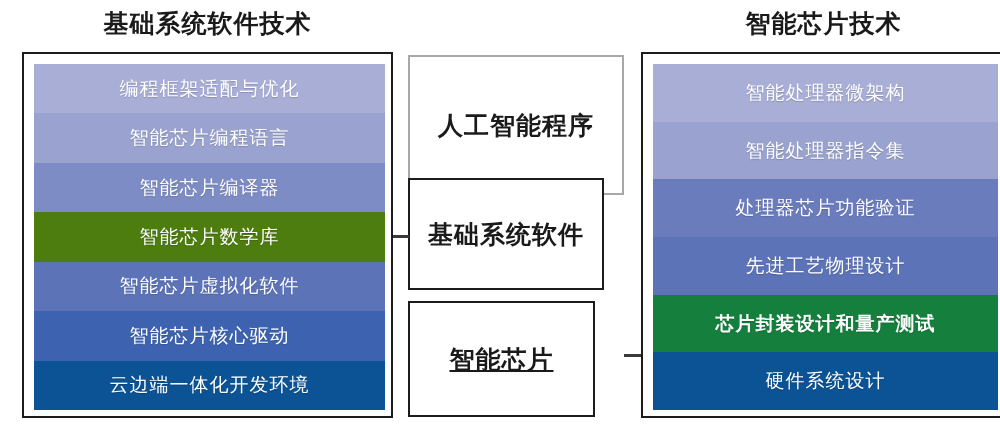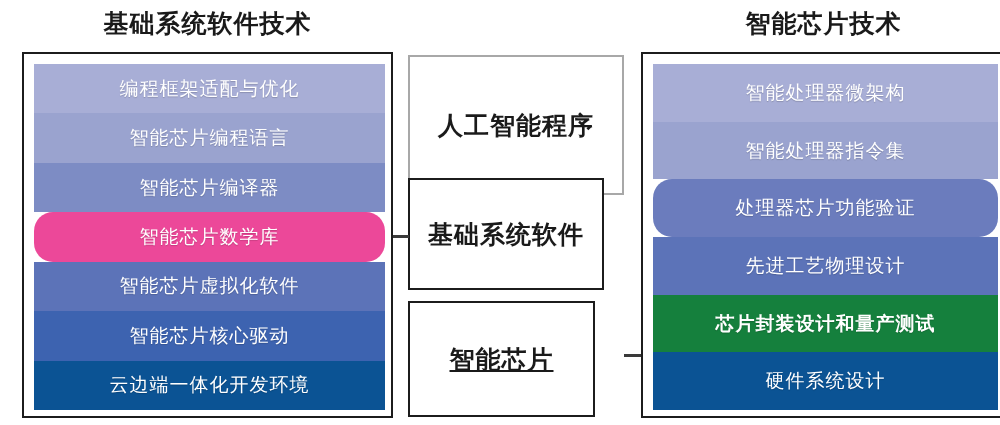--- a/index.html
+++ b/index.html
@@ -103,38 +103,38 @@
 
   <div class="col-title" id="title-left">基础系统软件技术</div>
 
   <div class="col-title" id="title-right">智能芯片技术</div>
 
   <div class="panel" id="panel-left">
     <div class="band-stack" id="stack-left">
       <div class="band" style="background-color: rgb(168, 174, 214);">编程框架适配与优化</div>
       <div class="band" style="background-color: rgb(154, 163, 207);">智能芯片编程语言</div>
       <div class="band" style="background-color: rgb(125, 140, 196);">智能芯片编译器</div>
-      <div class="band" style="background-color: #ec4899; border-radius: 19px;">智能芯片数学库</div>
+      <div class="band" style="background-color: #4d7c0f;">智能芯片数学库</div>
       <div class="band" style="background-color: rgb(92, 115, 184);">智能芯片虚拟化软件</div>
       <div class="band" style="background-color: rgb(61, 99, 176);">智能芯片核心驱动</div>
       <div class="band" style="background-color: rgb(11, 83, 148);">云边端一体化开发环境</div>
     </div>
   </div>
 
   <div class="mid-box" id="mid-box-0" style="border-color: rgb(168, 168, 168);">人工智能程序</div>
   <div class="mid-box" id="mid-box-1" style="border-color: rgb(28, 28, 28);">基础系统软件</div>
   <div class="mid-box" id="mid-box-2" style="border-color: rgb(28, 28, 28);">智能芯片</div>
 
   <div class="connector" id="connector-left"></div>
   <div class="connector" id="connector-right"></div>
 
   <div class="panel" id="panel-right">
     <div class="band-stack" id="stack-right">
       <div class="band" style="background-color: rgb(168, 174, 214);">智能处理器微架构</div>
       <div class="band" style="background-color: rgb(154, 163, 207);">智能处理器指令集</div>
-      <div class="band" style="background-color: rgb(107, 124, 189); border-radius: 19px;">处理器芯片功能验证</div>
+      <div class="band" style="background-color: rgb(107, 124, 189);">处理器芯片功能验证</div>
       <div class="band" style="background-color: rgb(92, 115, 184);">先进工艺物理设计</div>
       <div class="band" style="background-color: #15803d; font-weight: bold;">芯片封装设计和量产测试</div>
       <div class="band" style="background-color: rgb(11, 83, 148);">硬件系统设计</div>
     </div>
   </div>
 
 </div>
 
 </body></html>

